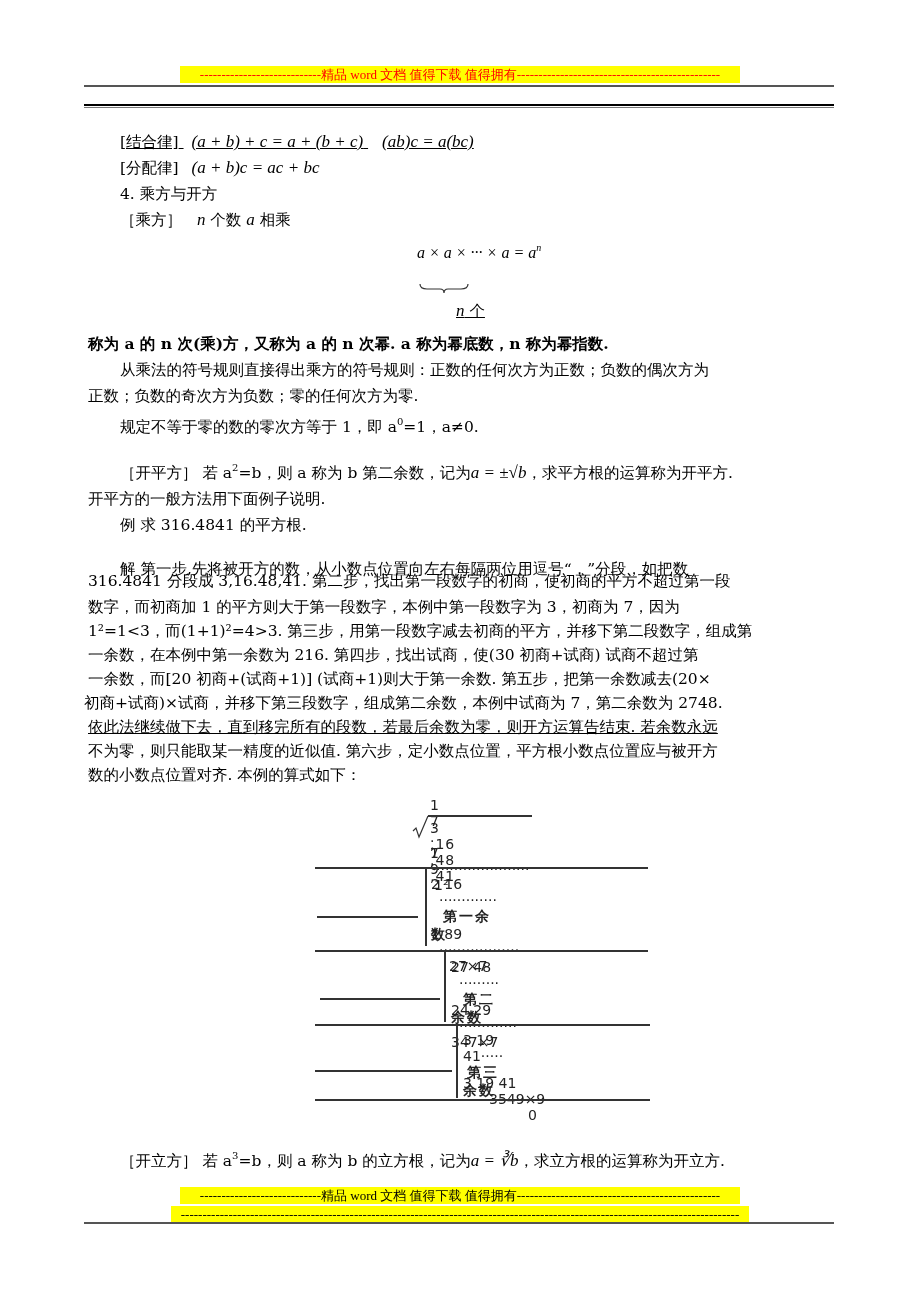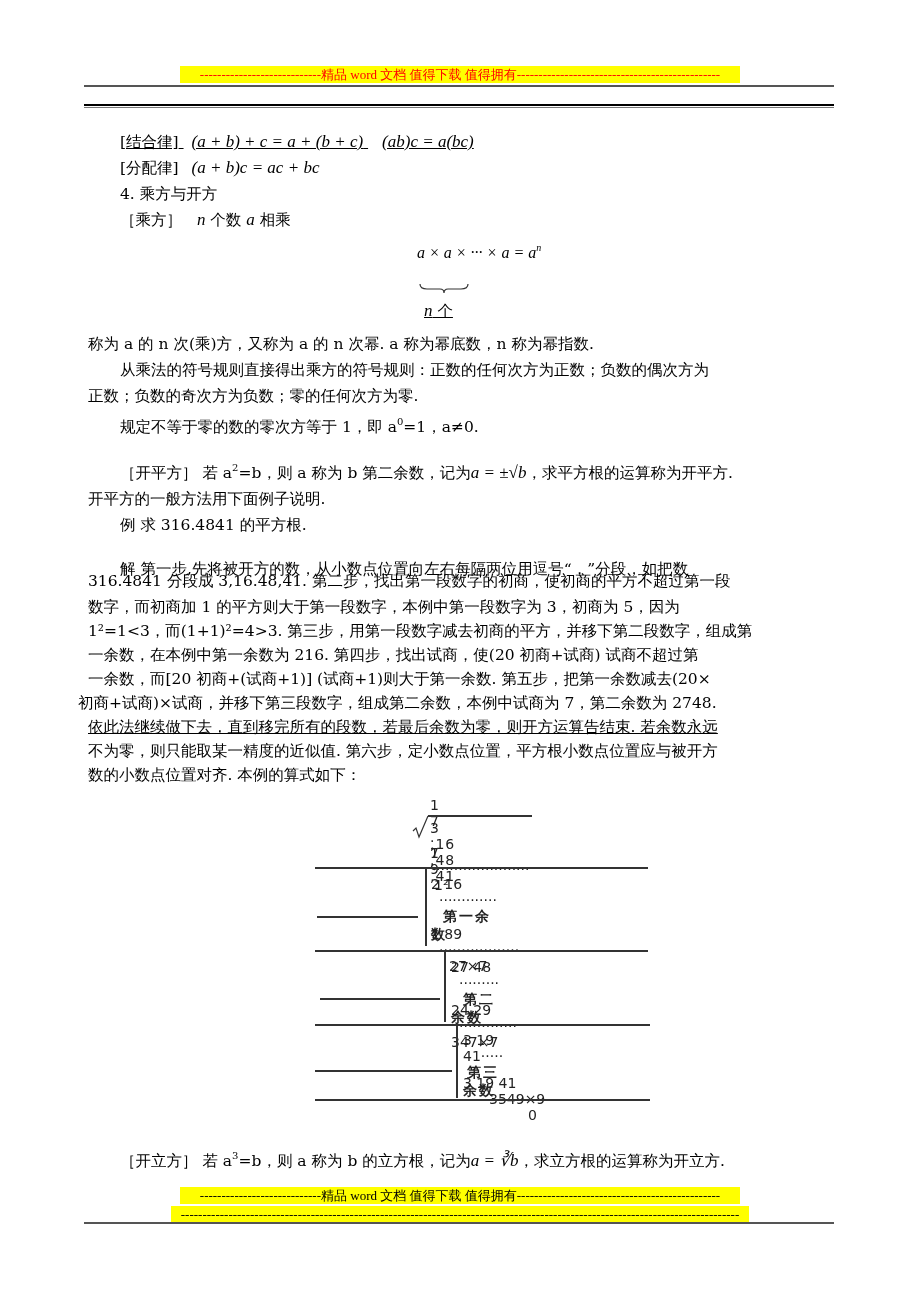--- a/index.html
+++ b/index.html
@@ -64,44 +64,44 @@
   <span class="it" style="margin-left:10px;">n</span><span> 个数 </span><span class="it">a</span><span> 相乘</span>
 </div>
 
 <div class="line it" style="left:417px; top:243px; font-size:16px;">
   <span>a × a × ··· × a = a</span><sup>n</sup>
 </div>
 
 <svg class="brace" viewBox="0 0 50 10">
   <path d="M1 1 Q1 6 8 6 L21 6 Q25 6 25 10 Q25 6 29 6 L42 6 Q49 6 49 1" fill="none" stroke="#333" stroke-width="1.2"></path>
 </svg>
-<div class="line" style="left:424px; top:301px;text-decoration:underline;">
+<div class="line" style="left:456px; top:301px;text-decoration:underline;">
   <span class="it">n</span><span> 个</span>
 </div>
 
-<div class="line" style="left:88px; top:334px;">称为 a 的 n 次(乘)方，又称为 a 的 n 次幂. a 称为幂底数，n 称为幂指数.</div>
+<div class="line" style="left:88px; top:334px;font-weight:bold;">称为 a 的 n 次(乘)方，又称为 a 的 n 次幂. a 称为幂底数，n 称为幂指数.</div>
 <div class="line" style="left:120px; top:360px;">从乘法的符号规则直接得出乘方的符号规则：正数的任何次方为正数；负数的偶次方为</div>
 <div class="line" style="left:88px; top:386px;">正数；负数的奇次方为负数；零的任何次方为零.</div>
 <div class="line" style="left:120px; top:417px;">
   <span>规定不等于零的数的零次方等于 1，即 a</span><sup>0</sup><span>=1，a≠0.</span>
 </div>
 
 <div class="line" style="left:120px; top:463px;">
   <span>［开平方］</span><span>  若 a</span><sup>2</sup><span>=b，则 a 称为 b 第二余数，记为</span><span class="it">a = ±√b</span><span>，求平方根的运算称为开平方.</span>
 </div>
 <div class="line" style="left:88px; top:489px;">开平方的一般方法用下面例子说明.</div>
 <div class="line" style="left:120px; top:515px;text-align:right;">例   求 316.4841 的平方根.</div>
 
 <div class="line" style="left:120px; top:545px;margin-top:14px;">解   第一步,先将被开方的数，从小数点位置向左右每隔两位用逗号“，”分段，如把数</div>
 <div class="line" style="left:88px; top:571px;">316.4841 分段成 3,16.48,41. 第二步，找出第一段数字的初商，使初商的平方不超过第一段</div>
-<div class="line" style="left:88px; top:597px;">数字，而初商加 1 的平方则大于第一段数字，本例中第一段数字为 3，初商为 5，因为</div>
+<div class="line" style="left:88px; top:597px;">数字，而初商加 1 的平方则大于第一段数字，本例中第一段数字为 3，初商为 7，因为</div>
 <div class="line" style="left:88px; top:621px;">1²=1&lt;3，而(1+1)²=4&gt;3. 第三步，用第一段数字减去初商的平方，并移下第二段数字，组成第</div>
-<div class="line" style="left:88px; top:645px;">一余数，在本例中第一余数为 216. 第四步，找出试商，使(20   初商+试商)   试商不超过第</div>
+<div class="line" style="left:88px; top:645px;">一余数，在本例中第一余数为 216. 第四步，找出试商，使(30   初商+试商)   试商不超过第</div>
 <div class="line" style="left:88px; top:669px;">一余数，而[20   初商+(试商+1)]   (试商+1)则大于第一余数. 第五步，把第一余数减去(20×</div>
-<div class="line" style="left:78px; top:693px;text-align:center;">初商+试商)×试商，并移下第三段数字，组成第二余数，本例中试商为 7，第二余数为 2748.</div>
+<div class="line" style="left:84px; top:693px;text-align:center;">初商+试商)×试商，并移下第三段数字，组成第二余数，本例中试商为 7，第二余数为 2748.</div>
 <div class="line" style="left:88px; top:717px;text-decoration:underline;">依此法继续做下去，直到移完所有的段数，若最后余数为零，则开方运算告结束. 若余数永远</div>
 <div class="line" style="left:88px; top:741px;">不为零，则只能取某一精度的近似值. 第六步，定小数点位置，平方根小数点位置应与被开方</div>
 <div class="line" style="left:88px; top:765px;">数的小数点位置对齐. 本例的算式如下：</div>
 
 <div class="calc">
   <div style="position:absolute; left:430px; top:797px; letter-spacing:4px;">1  7 . 7  9</div>
   <div style="position:absolute; left:428px; top:815px; width:104px; height:1.5px; background:#333;"></div>
   <svg style="position:absolute; left:412px; top:815px;" width="18" height="24" viewBox="0 0 18 24">
     <path d="M1 16 L4 13 L7 22 L16 1" fill="none" stroke="#333" stroke-width="1.2"></path>
   </svg>

